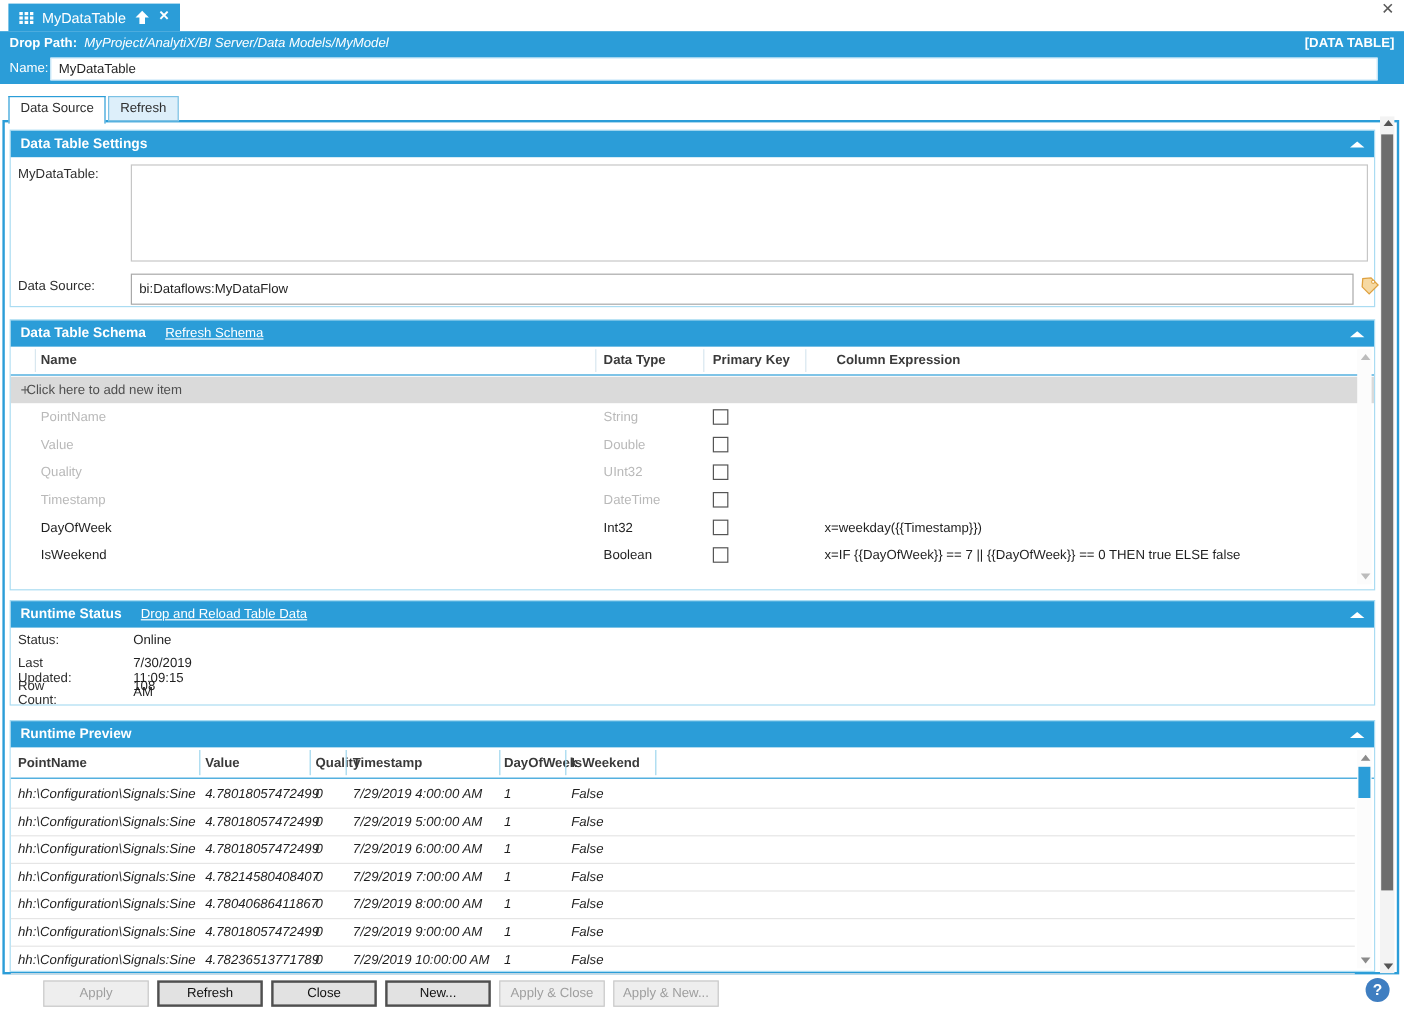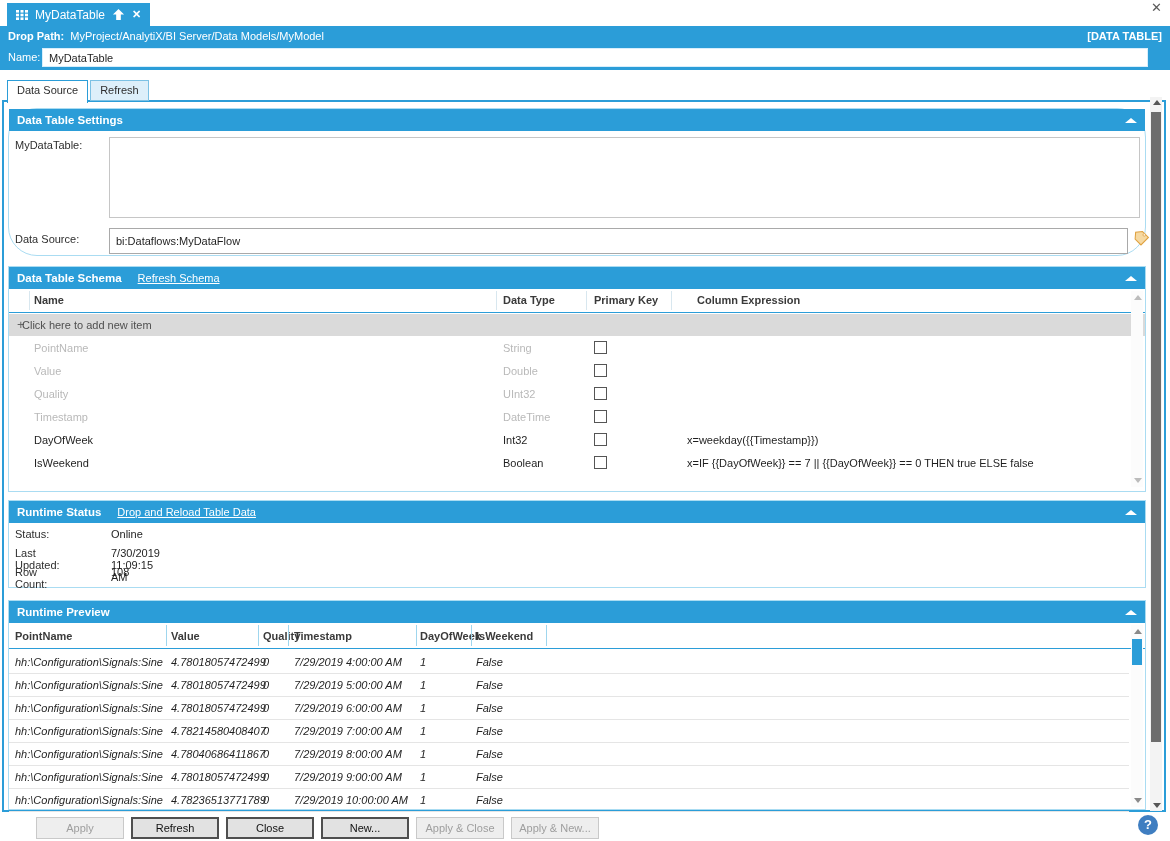--- a/index.html
+++ b/index.html
@@ -16,21 +16,21 @@
   .doc-tab {
     left:7px; top:3px; height:23px; background:#2b9dd8; color:#fff;
     display:flex; align-items:center; gap:7px; padding:0 9px; font-size:12px;
   }
   .doc-tab .tab-x { font-size:11px; font-weight:bold; line-height:11px; }
   .pathbar {
     left:0; top:26px; width:1170px; height:19px; background:#2b9dd8; color:#fff;
     display:flex; align-items:center; padding:0 8px; gap:6px;
   }
   .pathbar .lbl { font-weight:bold; }
-  .pathbar .path { }
+  .pathbar .path { font-style:italic; }
   .pathbar .badge { margin-left:auto; font-weight:bold; }
   .namerow { left:0; top:45px; width:1170px; height:25px; background:#2b9dd8; }
   .namerow .lbl { position:absolute; left:8px; top:6px; color:#fff; }
   .namerow input {
     position:absolute; left:42px; top:3px; width:1106px; height:19px;
     border:1px solid #d7eefc; background:#fff; font:11px "Liberation Sans",sans-serif;
     padding:0 6px; color:#1f1f1f; outline:none;
   }
 
   
@@ -44,21 +44,21 @@
   .section { position:absolute; border:1px solid #aadcf2; background:#fff; }
   .sec-head {
     position:absolute; left:0; top:0; right:0; height:22px; background:#2b9dd8; color:#fff;
     display:flex; align-items:center; padding:0 8px; gap:16px;
   }
   .sec-title { font-weight:bold; font-size:11.5px; }
   .sec-link { text-decoration:underline; color:#fff; cursor:pointer; }
   .tri-collapse { margin-left:auto; width:0; height:0; border-left:6px solid transparent; border-right:6px solid transparent; border-bottom:5px solid #fff; }
 
   
-  #sec-settings { left:8px; top:108px; width:1138px; height:148px;border-radius:29px; }
+  #sec-settings { left:8px; top:108px; width:1138px; height:148px; }
   #sec-settings .field-lbl { position:absolute; left:6px; color:#2e2e2e; }
   #desc-box {
     position:absolute; left:100px; top:28px; width:1031px; height:81px;
     border:1px solid #c6c6c6; background:#fff; resize:none; outline:none;
     font:11px "Liberation Sans",sans-serif; padding:4px;
   }
   #ds-input {
     position:absolute; left:100px; top:119px; width:1019px; height:21px;
     border:1px solid #a9a9a9; background:#fff; font:11px "Liberation Sans",sans-serif;
     padding:12px 6px; outline:none; color:#1f1f1f;

